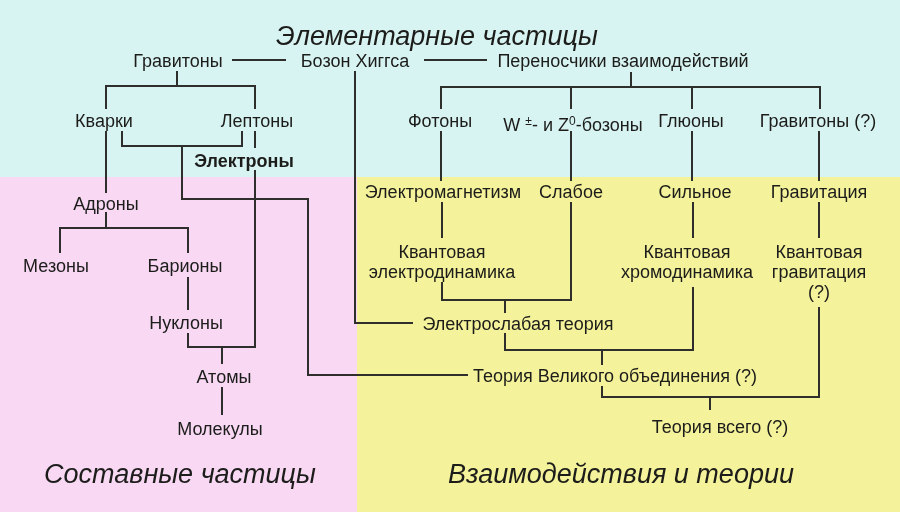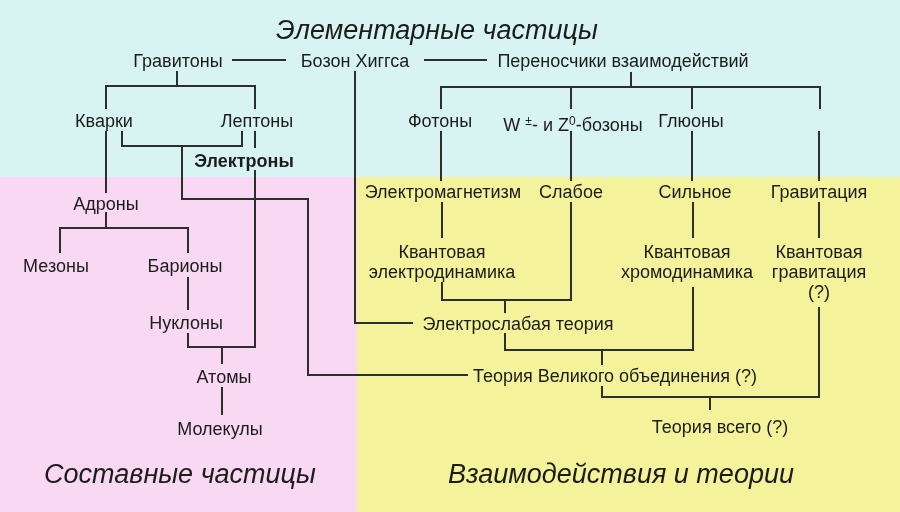--- a/index.html
+++ b/index.html
@@ -24,21 +24,21 @@
 </style>
 </head>
 <body>
 
 <div id="canvas">
 
   <div class="region" style="left:0;top:0;width:900px;height:177px;background:#d7f4f2;"></div>
   <div class="region" style="left:0;top:177px;width:357px;height:335px;background:#f8d8f3;"></div>
   <div class="region" style="left:357px;top:177px;width:543px;height:335px;background:#f4f29a;"></div>
 
-  <div class="title" style="left:437px;top:16px;">Элементарные частицы</div>
+  <div class="title" style="left:437px;top:22px;">Элементарные частицы</div>
 
   <div class="vline" style="left:176px;top:71px;height:15px;"></div>
   <div class="hline" style="left:105px;top:85px;width:151px;"></div>
   <div class="vline" style="left:105px;top:85px;height:24px;"></div>
   <div class="vline" style="left:254px;top:85px;height:24px;"></div>
   <div class="hline" style="left:232px;top:59px;width:54px;"></div>
   <div class="hline" style="left:424px;top:59px;width:63px;"></div>
   <div class="vline" style="left:630px;top:72px;height:15px;"></div>
   <div class="hline" style="left:440px;top:86px;width:380px;"></div>
   <div class="vline" style="left:440px;top:86px;height:23px;"></div>
@@ -91,20 +91,21 @@
 
   <div class="node" style="left:178px;top:51px;">Гравитоны</div>
   <div class="node" style="left:355px;top:51px;">Бозон Хиггса</div>
   <div class="node" style="left:623px;top:51px;">Переносчики взаимодействий</div>
   <div class="node" style="left:104px;top:111px;">Кварки</div>
   <div class="node" style="left:257px;top:111px;">Лептоны</div>
   <div class="node" style="left:244px;top:151px;font-weight:bold;">Электроны</div>
   <div class="node" style="left:440px;top:111px;">Фотоны</div>
   <div class="node" style="left:573px;top:111px;"><span>W </span><span class="sup">±</span><span>- и Z</span><span class="sup">0</span><span>-бозоны</span></div>
   <div class="node" style="left:691px;top:111px;">Глюоны</div>
+  <div class="node" style="left:818px;top:111px;">Гравитоны (?)</div>
 
   <div class="node" style="left:106px;top:194px;">Адроны</div>
   <div class="node" style="left:56px;top:256px;">Мезоны</div>
   <div class="node" style="left:185px;top:256px;">Барионы</div>
   <div class="node" style="left:186px;top:313px;">Нуклоны</div>
   <div class="node" style="left:224px;top:367px;">Атомы</div>
   <div class="node" style="left:220px;top:419px;">Молекулы</div>
   <div class="title" style="left:180px;top:460px;">Составные частицы</div>
 
   <div class="node" style="left:443px;top:182px;">Электромагнетизм</div>

